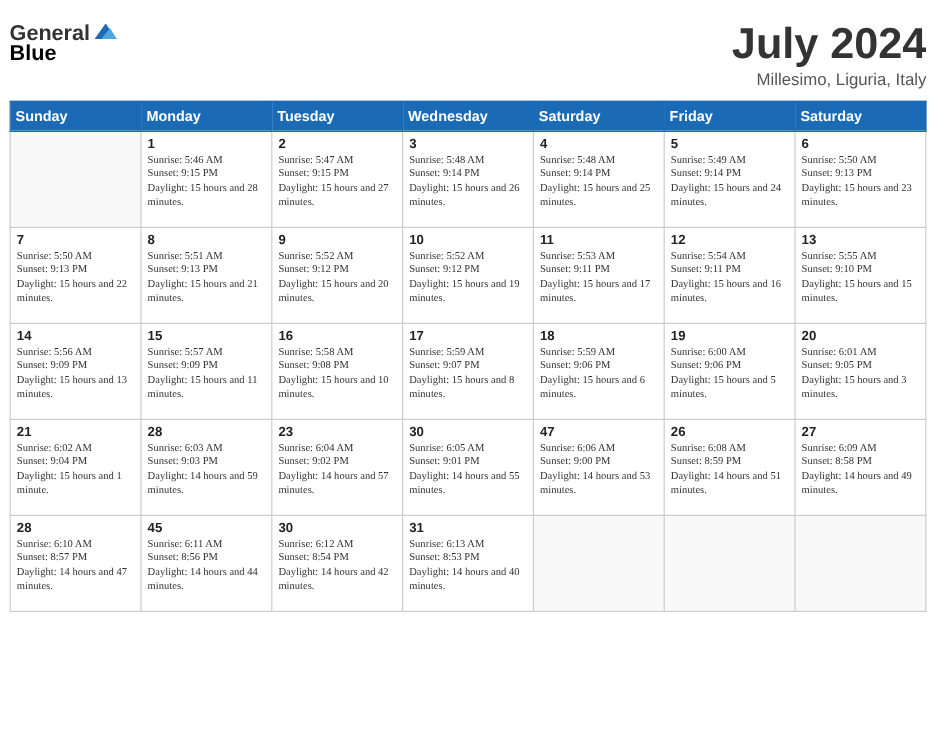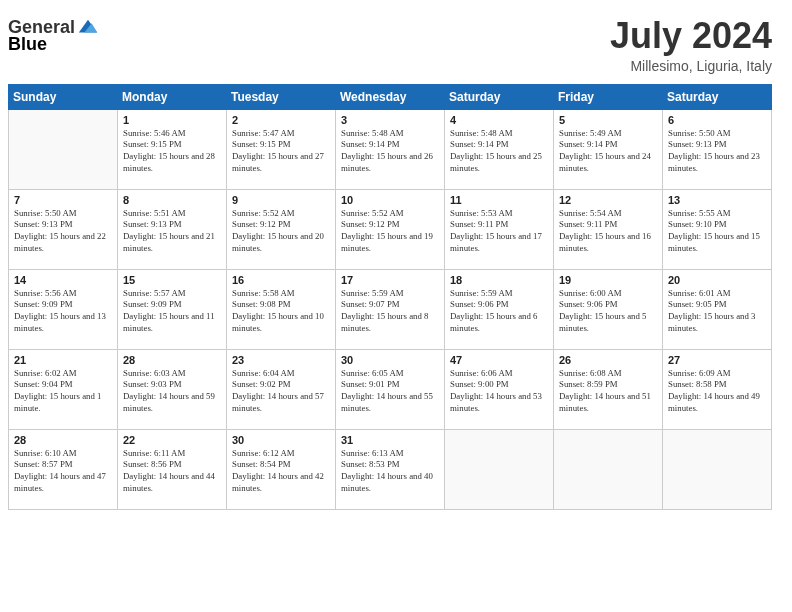--- a/index.html
+++ b/index.html
@@ -246,21 +246,21 @@
             <div class="day-number">27</div>
             <div class="day-info">Sunrise: 6:09 AM<br>Sunset: 8:58 PM<br>Daylight: 14 hours and 49 minutes.</div>
           </td>
         </tr>
         <tr>
           <td>
             <div class="day-number">28</div>
             <div class="day-info">Sunrise: 6:10 AM<br>Sunset: 8:57 PM<br>Daylight: 14 hours and 47 minutes.</div>
           </td>
           <td>
-            <div class="day-number">22</div>
+            <div class="day-number">45</div>
             <div class="day-info">Sunrise: 6:11 AM<br>Sunset: 8:56 PM<br>Daylight: 14 hours and 44 minutes.</div>
           </td>
           <td>
             <div class="day-number">30</div>
             <div class="day-info">Sunrise: 6:12 AM<br>Sunset: 8:54 PM<br>Daylight: 14 hours and 42 minutes.</div>
           </td>
           <td>
             <div class="day-number">31</div>
             <div class="day-info">Sunrise: 6:13 AM<br>Sunset: 8:53 PM<br>Daylight: 14 hours and 40 minutes.</div>
           </td>

